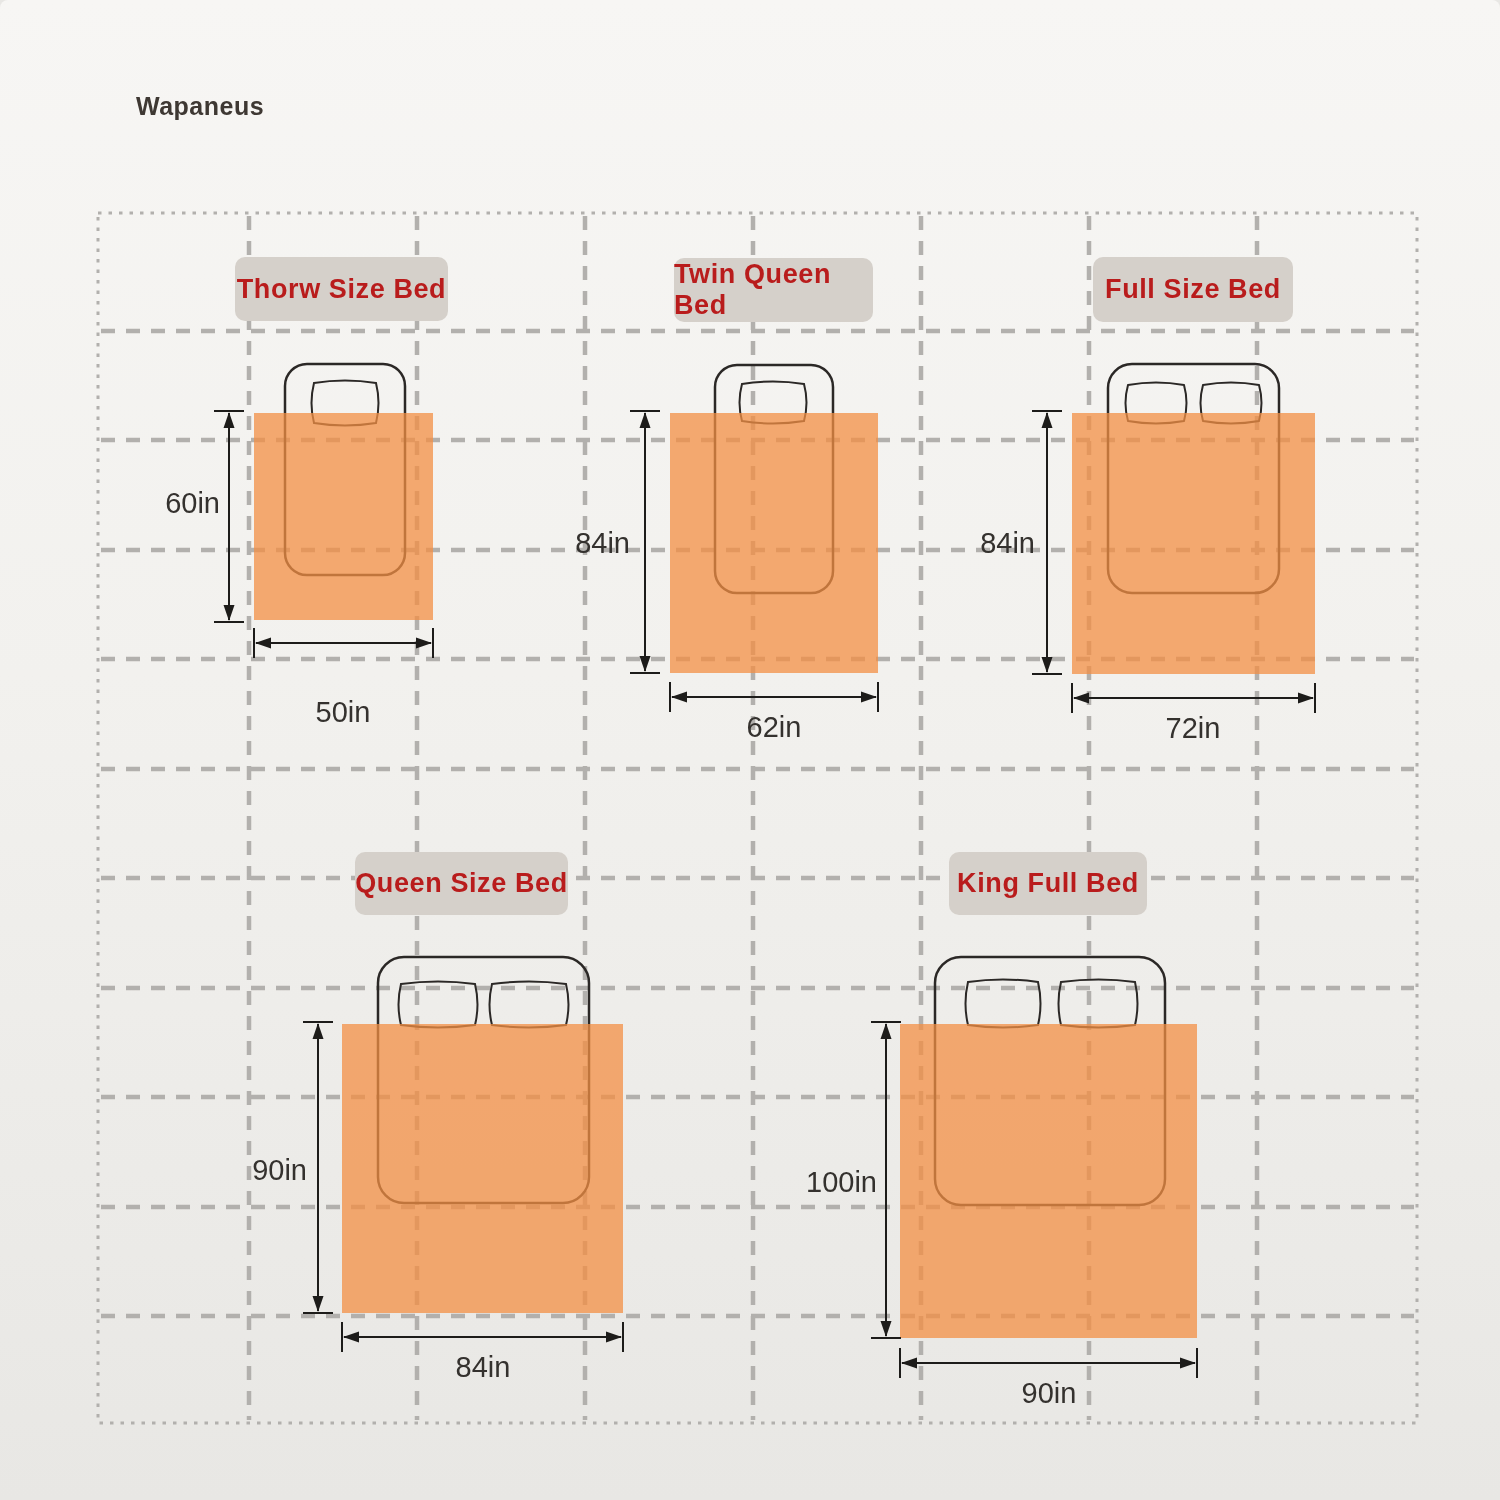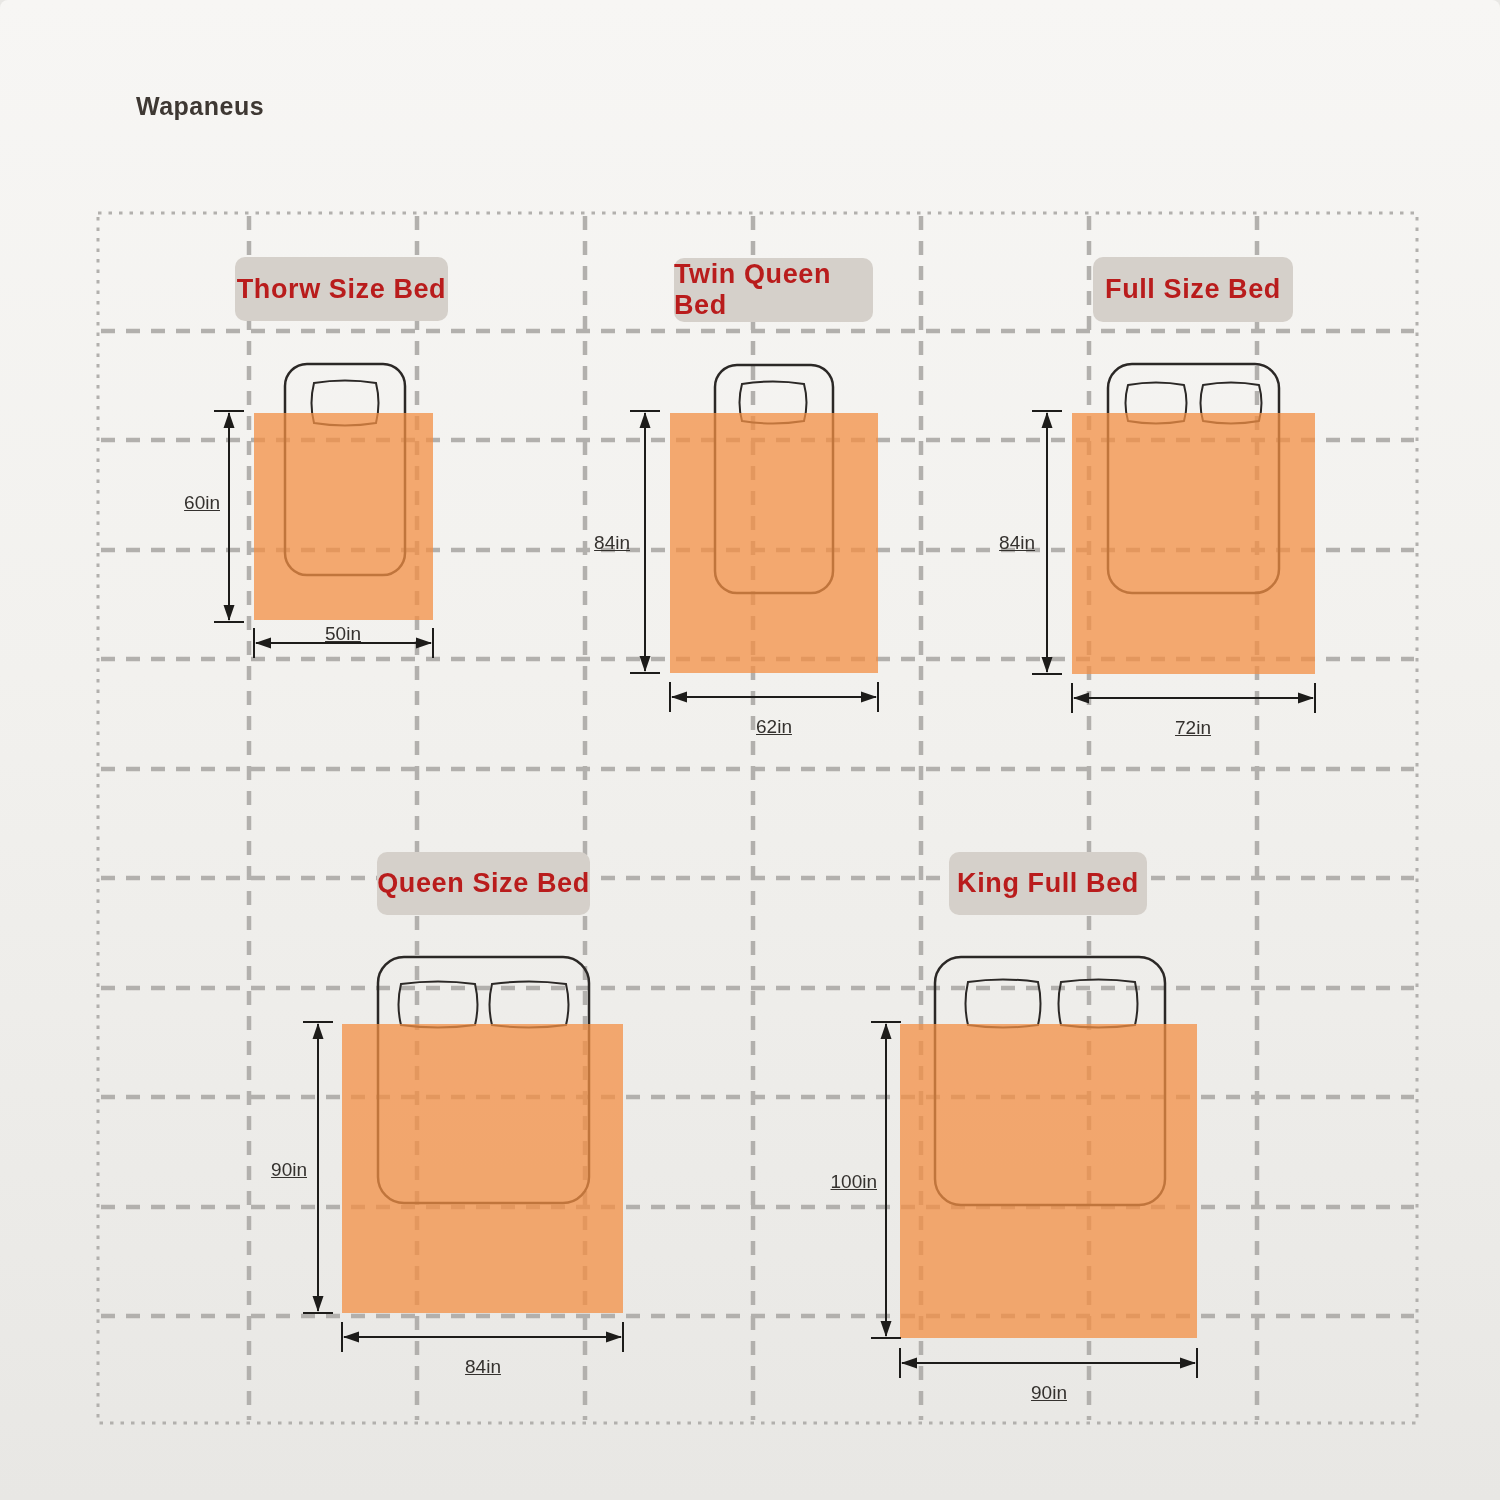--- a/index.html
+++ b/index.html
@@ -11,21 +11,21 @@
   }
   .abs{position:absolute;overflow:visible;}
   .brand{position:absolute;left:136px;top:92px;font-size:25px;font-weight:700;
          color:#3e3833;letter-spacing:.5px;}
   .title{position:absolute;left:132px;top:122px;font-size:54px;font-weight:600;
          color:#3e3833;letter-spacing:.5px;}
   .pill{position:absolute;background:#d5d0ca;border-radius:10px;display:flex;
         align-items:center;justify-content:center;font-size:27px;font-weight:600;
         color:#b91c1c;letter-spacing:.6px;}
   .blanket{position:absolute;background:rgba(243,143,68,0.75);}
-  .dimlabel{position:absolute;font-size:19px;color:#34312e;line-height:32px;text-decoration:underline;}
+  .dimlabel{position:absolute;font-size:29px;color:#34312e;line-height:32px;}
   .dimlabel.right{text-align:right;}
   .dimlabel.center{text-align:center;}
   .bed-stroke{fill:none;stroke:#2b2826;stroke-width:2.5px;}
   .pillow{fill:none;stroke:#2b2826;stroke-width:2px;}
   .dim line{stroke:#1d1c1a;stroke-width:2px;}
   .dim polygon{fill:#1d1c1a;stroke:none;}
   .grid-border{fill:none;stroke:#b2b0ad;stroke-width:3px;stroke-dasharray:3.5 7;}
   .grid-line{stroke:#b2b0ad;stroke-width:4.5px;stroke-dasharray:14 11;fill:none;}
 </style>
 </head>
@@ -75,21 +75,21 @@
       <line x1="6" y1="3" x2="6" y2="33"></line>
         <line x1="185" y1="3" x2="185" y2="33"></line>
       <line x1="8" y1="18" x2="183" y2="18"></line>
       <polygon points="7,18 23,12.5 23,23.5"></polygon>
         <polygon points="184,18 168,12.5 168,23.5"></polygon>
     </svg>
     <div class="pill" style="left:235px;top:257px;width:213px;height:64px">
       <span>Thorw Size Bed</span>
     </div>
     <span class="dimlabel right" style="left:110px;top:487px;width:110px">60in</span>
-    <span class="dimlabel center" style="left:283px;top:618px;width:120px">50in</span>
+    <span class="dimlabel center" style="left:283px;top:696px;width:120px">50in</span>
   </div>
 
   <div>
     <svg class="abs" style="left:709px;top:359px" width="130" height="240" viewBox="0 0 130 240">
       <rect class="bed-stroke" x="6" y="6" width="118" height="228" rx="22"></rect>
       <path class="pillow" d="M33,25 Q64,20 95,25 Q100,43.5 95,62 Q64,67 33,62 Q28,43.5 33,25 Z"></path>
     </svg>
     <div class="blanket" style="left:670px;top:413px;width:208px;height:260px"></div>
     <svg class="abs dim" style="left:627px;top:405px" width="36" height="274" viewBox="0 0 36 274">
       <line x1="3" y1="6" x2="33" y2="6"></line>
@@ -154,21 +154,21 @@
       <polygon points="18,7 12.5,23 23.5,23"></polygon>
         <polygon points="18,296 12.5,280 23.5,280"></polygon>
     </svg>
     <svg class="abs dim" style="left:336px;top:1319px" width="293" height="36" viewBox="0 0 293 36">
       <line x1="6" y1="3" x2="6" y2="33"></line>
         <line x1="287" y1="3" x2="287" y2="33"></line>
       <line x1="8" y1="18" x2="285" y2="18"></line>
       <polygon points="7,18 23,12.5 23,23.5"></polygon>
         <polygon points="286,18 270,12.5 270,23.5"></polygon>
     </svg>
-    <div class="pill" style="left:377px;top:852px;width:213px;height:63px">
+    <div class="pill" style="left:355px;top:852px;width:213px;height:63px">
       <span>Queen Size Bed</span>
     </div>
     <span class="dimlabel right" style="left:197px;top:1154px;width:110px">90in</span>
     <span class="dimlabel center" style="left:423px;top:1351px;width:120px">84in</span>
   </div>
 
   <div>
     <svg class="abs" style="left:929px;top:951px" width="242" height="260" viewBox="0 0 242 260">
       <rect class="bed-stroke" x="6" y="6" width="230" height="248" rx="26"></rect>
       <path class="pillow" d="M39,31 Q74,26 109,31 Q114,52.5 109,74 Q74,79 39,74 Q34,52.5 39,31 Z"></path>

